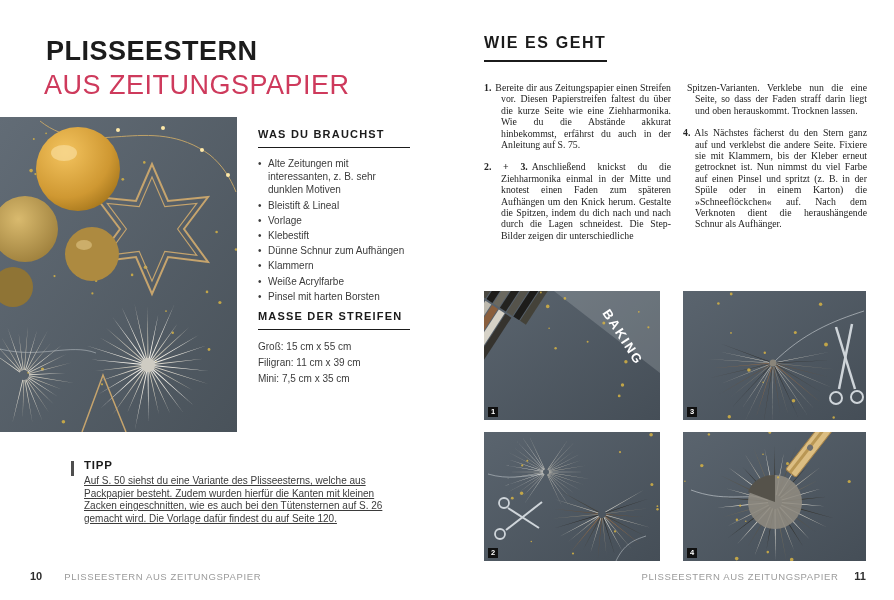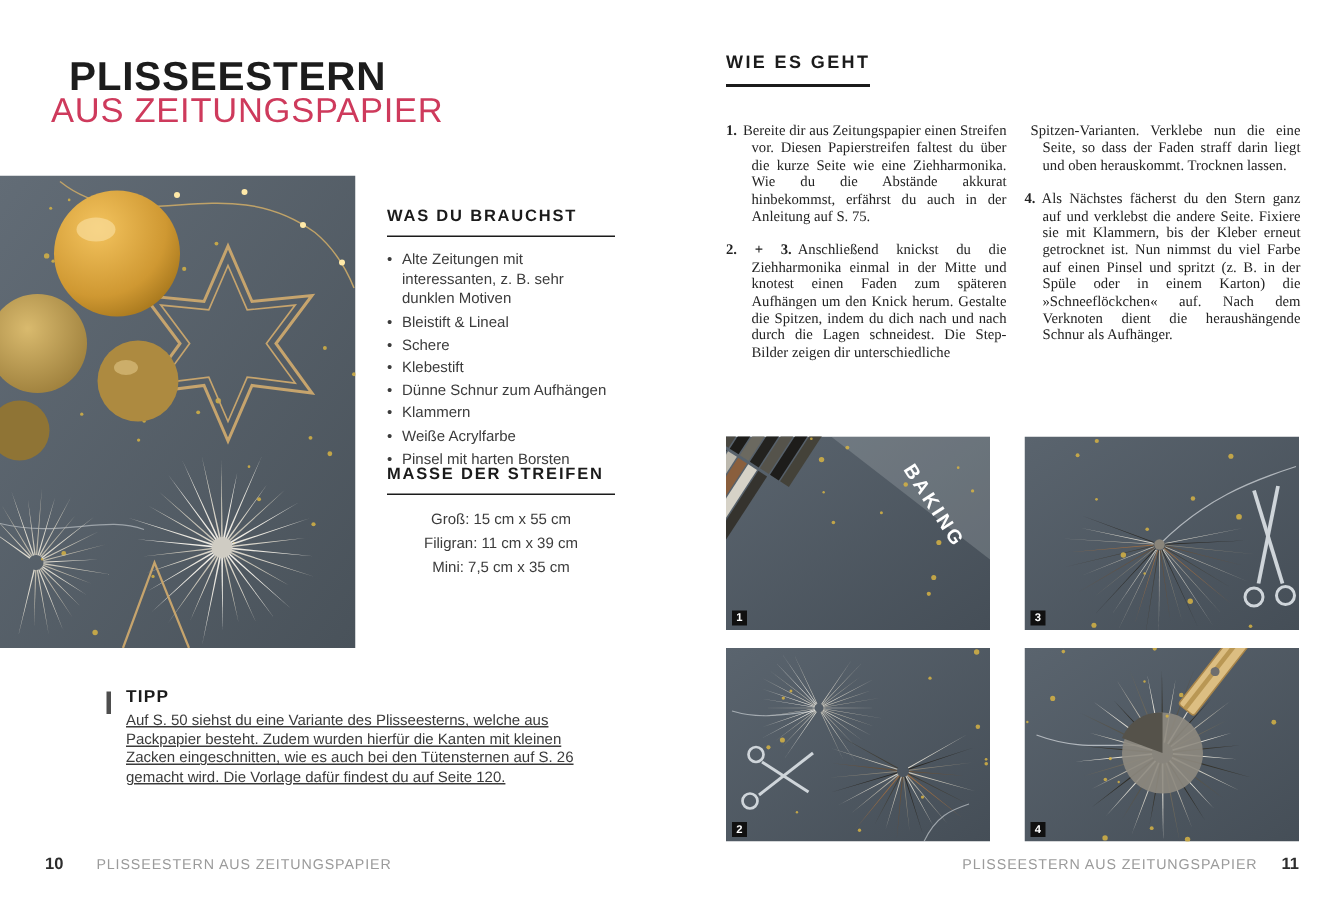--- a/index.html
+++ b/index.html
@@ -3,47 +3,47 @@
 <meta charset="utf-8">
 <style>
   html,body{margin:0;padding:0;}
   body{width:894px;height:600px;background:#ffffff;font-family:"Liberation Sans",sans-serif;position:relative;overflow:hidden;}
   .page{position:absolute;top:0;height:600px;}
   .page-left{left:0;width:447px;}
   .page-right{left:447px;width:447px;}
 
   
   .title{position:absolute;left:30px;top:20px;margin:16px;font-size:27px;font-weight:600;letter-spacing:.5px;color:#1c1c1c;}
-  .subtitle{position:absolute;left:30px;top:56px;margin:4px;font-size:23px;font-weight:500;letter-spacing:.5px;color:#ce3a5c;}
+  .subtitle{position:absolute;left:30px;top:56px;margin:14px;font-size:27px;font-weight:500;letter-spacing:.5px;color:#ce3a5c;}
   .hero{position:absolute;left:0;top:117px;width:237px;height:315px;margin:0;}
   .hero svg{display:block;width:100%;height:100%;}
 
   .sidecol{position:absolute;left:258px;width:152px;}
   .colhead{margin:0;font-size:11px;font-weight:700;letter-spacing:1.2px;color:#1b1b1b;padding-bottom:7px;border-bottom:1.5px solid #1b1b1b;}
-  .materials{top:138px;}
+  .materials{top:128px;}
   .materials ul{list-style:none;margin:9px 0 0 0;padding:0;}
   .materials li{position:relative;padding-left:10px;font-size:10px;line-height:1.32;color:#3b3b3b;margin-bottom:2px;}
   .materials li::before{content:"\2022";position:absolute;left:0;color:#3b3b3b;}
   .sizes{top:310px;}
-  .sizes p{margin:2px 0 0 0;font-size:10px;line-height:1.38;color:#3b3b3b;text-align:center;}
+  .sizes p{margin:2px 0 0 0;font-size:10px;line-height:1.38;color:#3b3b3b;}
   .sizes p:first-of-type{margin-top:10px;}
 
   .tip{position:absolute;left:84px;top:459px;width:302px;}
   .tipbar{position:absolute;left:-13px;top:2px;width:2.5px;height:15px;background:#4e4e4e;}
   .tip h4{margin:0;font-size:11.5px;font-weight:700;letter-spacing:.8px;color:#1b1b1b;}
   .tip p{margin:4px 0 0 0;font-size:10px;line-height:1.26;color:#3b3b3b;text-decoration:underline;}
 
   .pfooter{position:absolute;top:570px;display:flex;align-items:baseline;}
   .pfooter.fl{left:30px;gap:22px;}
   .pfooter.fr{right:28px;gap:16px;}
   .pagenum{font-size:11px;font-weight:700;color:#2d2d2d;}
   .runhead{font-size:9.5px;letter-spacing:.6px;color:#9b9b9b;}
 
   
-  .howto{position:absolute;left:37px;top:34px;margin:0;font-size:12px;font-weight:700;letter-spacing:1.6px;color:#1b1b1b;display:inline-block;padding-bottom:8px;border-bottom:2px solid #1b1b1b;}
+  .howto{position:absolute;left:37px;top:34px;margin:0;font-size:16px;font-weight:700;letter-spacing:1.6px;color:#1b1b1b;display:inline-block;padding-bottom:8px;border-bottom:2px solid #1b1b1b;}
   .stepcol{position:absolute;top:82px;font-family:"Liberation Serif",serif;color:#232323;}
   .stepcol.c1{left:37px;width:187px;}
   .stepcol.c2{left:236px;width:184px;}
   .step{margin:0 0 11px 0;font-size:9.8px;line-height:11.4px;text-align:justify;padding-left:17px;}
   .c2 .step{padding-left:12px;}
   .stepnum{font-weight:700;margin-left:-17px;padding-right:4px;}
   .c2 .stepnum{margin-left:-12px;}
 
   .photo{position:absolute;margin:0;}
   .photo svg{display:block;width:100%;height:100%;}
@@ -194,21 +194,21 @@
           </g>
         <path d="M82,315 L103,258 L126,315" stroke="#c6a46d" stroke-width="1.5" fill="none"></path>
       </svg>
     </figure>
 
     <div class="sidecol materials">
       <h3 class="colhead">WAS DU BRAUCHST</h3>
       <ul>
         <li>Alte Zeitungen mit interessanten, z. B. sehr dunklen Motiven</li>
         <li>Bleistift &amp; Lineal</li>
-        <li>Schere</li>
+        <li>Vorlage</li>
         <li>Klebestift</li>
         <li>Dünne Schnur zum Aufhängen</li>
         <li>Klammern</li>
         <li>Weiße Acrylfarbe</li>
         <li>Pinsel mit harten Borsten</li>
       </ul>
     </div>
 
     <div class="sidecol sizes">
       <h3 class="colhead">MASSE DER STREIFEN</h3>

